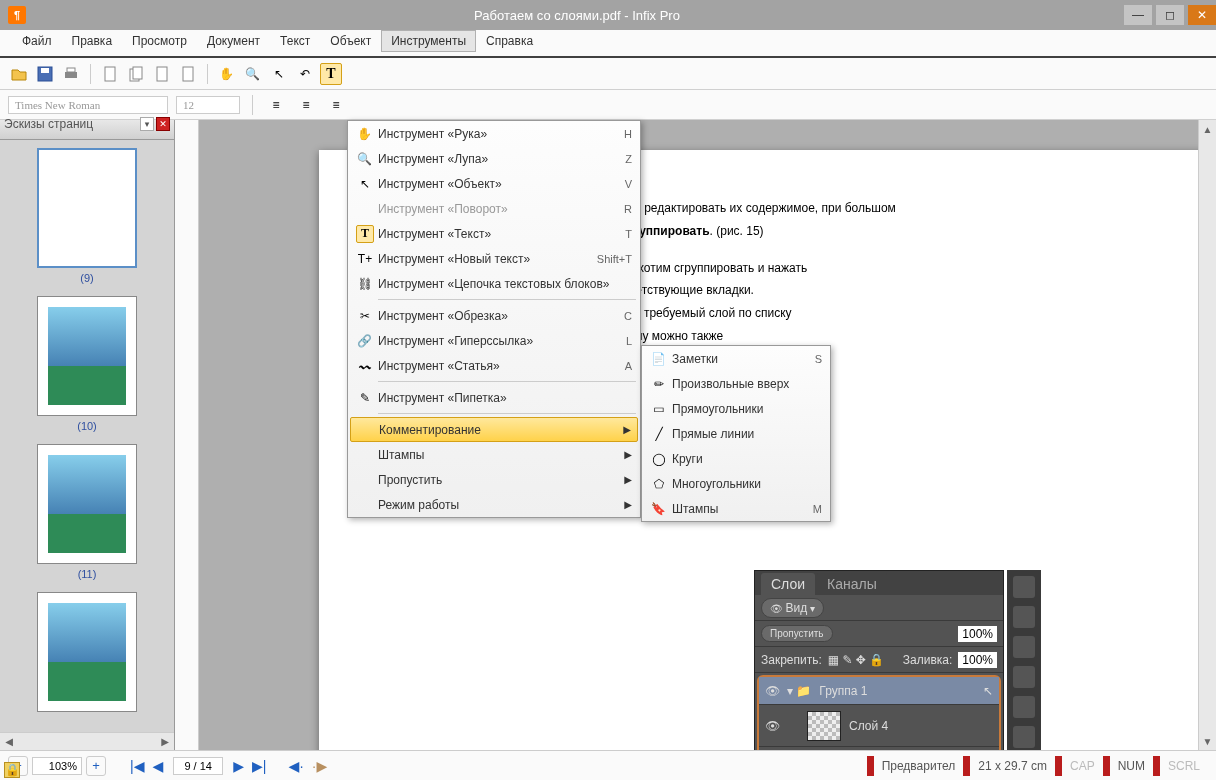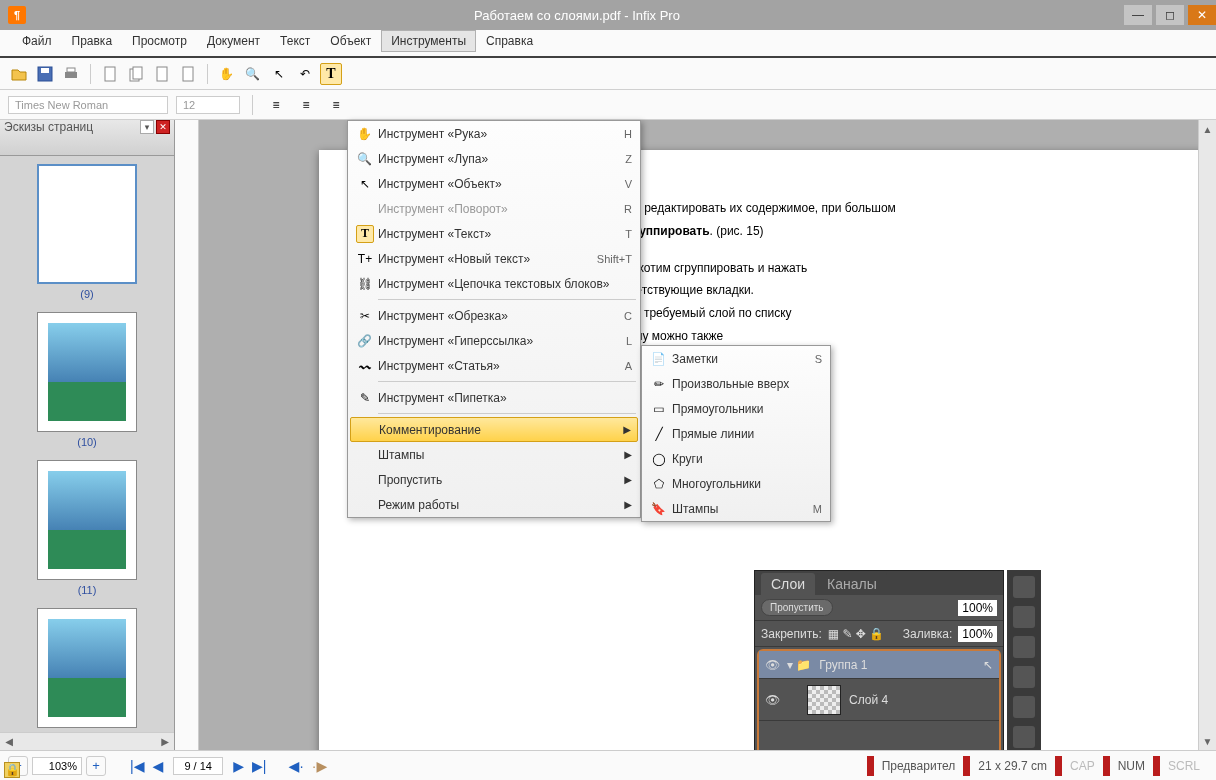--- a/index.html
+++ b/index.html
@@ -11,26 +11,26 @@
 .titlebar .win-btn { width:28px; height:20px; background:#c4c4c4; margin-left:4px; display:flex; align-items:center; justify-content:center; color:#333; font-size:12px; }
 .titlebar .win-btn.close { background:#d97817; color:#fff; }
 .menubar { height:28px; background:#fafafa; border-bottom:2px solid #404040; display:flex; align-items:flex-start; padding:0 12px; }
 .menubar .menu-item { padding:4px 10px; color:#333; cursor:default; }
 .menubar .menu-item.active { background:#e5e5e5; border:1px solid #b0b0b0; padding:3px 9px; }
 .toolbar { height:32px; background:#fafafa; border-bottom:1px solid #d0d0d0; display:flex; align-items:center; padding:0 8px; gap:4px; }
 .tb-btn { width:22px; height:22px; display:flex; align-items:center; justify-content:center; border-radius:2px; }
 .tb-btn.active { background:#ffe9a8; border:1px solid #d4a017; }
 .tb-sep { width:1px; height:20px; background:#ccc; margin:0 4px; }
 .fontbar { height:30px; background:#fafafa; border-bottom:1px solid #d0d0d0; display:flex; align-items:center; padding:0 8px; gap:8px; }
-.fontbar input { border:1px solid #ccc; padding:2px 6px; font-size:11px; color:#999; }
+.fontbar input { border:1px solid #ccc; padding:2px 6px; font-size:11px; color:#999;font-family:Liberation Serif, serif; }
 .fontbar .font-name { width:160px; }
 .fontbar .font-size { width:64px; }
 .workspace { position:absolute; top:120px; left:0; right:0; bottom:30px; display:flex; }
 .side-panel { width:175px; background:#d4d4d4; border-right:1px solid #999; display:flex; flex-direction:column; }
-.side-header { height:36px; background:linear-gradient(#e8e8e8,#d0d0d0); border-bottom:1px solid #999; display:flex; align-items:flex-start; padding:0 4px; font-size:11px; color:#555; }
+.side-header { height:20px; background:linear-gradient(#e8e8e8,#d0d0d0); border-bottom:1px solid #999; display:flex; align-items:flex-end; padding:8px 4px; font-size:11px; color:#555; }
 .side-header .spacer { flex:1; }
 .side-header .pin { width:14px; height:14px; background:#fff; border:1px solid #aaa; margin-left:2px; display:flex; align-items:center; justify-content:center; font-size:9px; }
 .side-header .close { width:14px; height:14px; background:#ce2222; border:1px solid #800; margin-left:2px; color:#fff; display:flex; align-items:center; justify-content:center; font-size:9px; }
 .thumbs { flex:1; overflow:auto; padding:8px; text-align:center; }
 .thumb { margin-bottom:12px; }
 .thumb-img { width:100px; height:120px; background:#fff; border:2px solid #5b8fc7; margin:0 auto 4px; position:relative; }
 .thumb-img.small { border:1px solid #888; }
 .thumb-label { color:#3050a0; font-size:11px; }
 .thumb-content { position:absolute; inset:10px; background:linear-gradient(#87ceeb,#4682b4 60%,#2e8b57 60%); }
 .side-scroll { height:18px; background:#e8e8e8; border-top:1px solid #ccc; display:flex; }
@@ -212,20 +212,23 @@
         <p><span>перемещать вверх/вниз. К группе слоёв также можно применять функции</span></p>
         <p><span>непрозрачности, как и с отдельными слоями.</span></p>
       </div>
 
       <div class="ps-panel">
         <div class="ps-tabs">
           <div class="ps-tab">Слои</div>
           <div class="ps-tab inactive">Каналы</div>
         </div>
         <div class="ps-row">
+            <span class="ps-btn">👁 <span>Вид</span> ▾</span>
+          </div>
+        <div class="ps-row">
             <span class="ps-btn">Пропустить</span>
             <span style="flex:1"></span>
             <span style="background:#fff;color:#000;padding:1px 4px">100%</span>
           </div>
         <div class="ps-row">
             <span>Закрепить:</span>
             <span>▦ ✎ ✥ 🔒</span>
             <span style="flex:1"></span>
             <span>Заливка:</span>
             <span style="background:#fff;color:#000;padding:1px 4px">100%</span>

